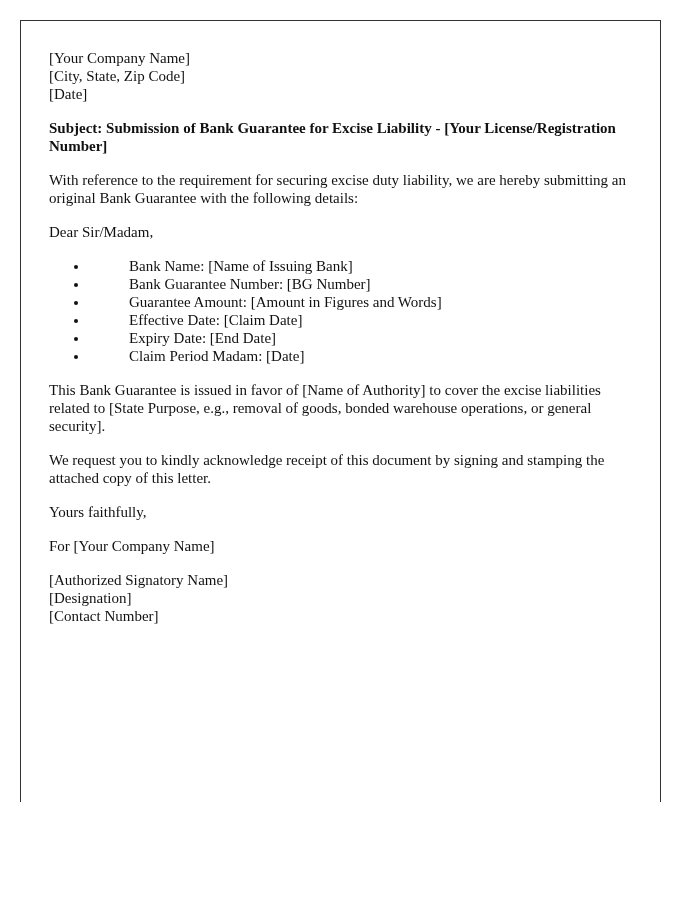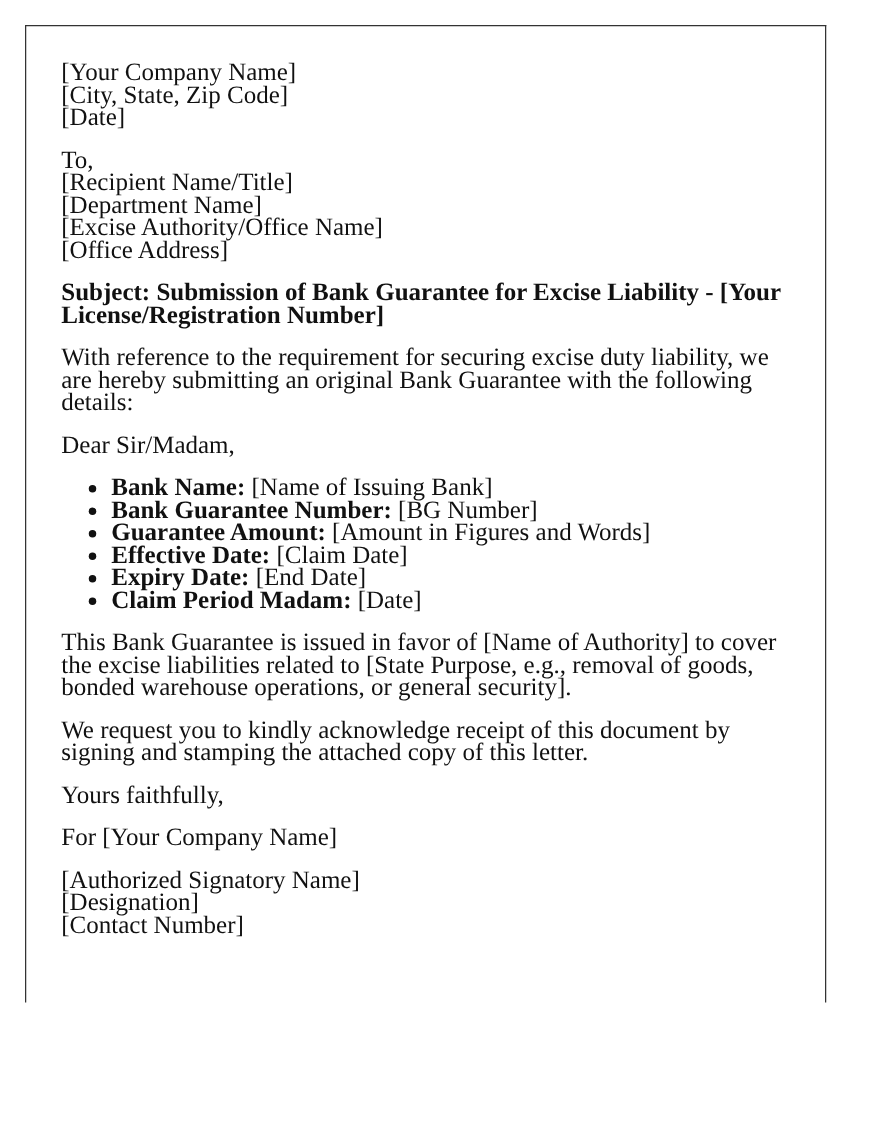--- a/index.html
+++ b/index.html
@@ -4,48 +4,41 @@
 <style>
   html, body { margin: 0; padding: 0; background: #ffffff; }
   body { width: 700px; height: 900px; position: relative; overflow: hidden; }
   .page {
     position: absolute; left: 20px; top: 20px; width: 641px; height: 782px;
     border-left: 1px solid #333; border-right: 1px solid #333; border-top: 1px solid #333;
     box-sizing: border-box; overflow: hidden;
   }
   .content {
     position: absolute; left: 28px; top: 28px; width: 590px;
-    font-family: "Liberation Serif", serif; font-size: 20px; line-height: 18px; color: #111;
+    font-family: "Liberation Serif", serif; font-size: 15px; line-height: 18px; color: #111;
   }
   .block { margin: 0 0 16px 0; }
   .line { display: block; }
   .subject { font-weight: bold; }
   ul { margin: 0 0 16px 0; padding-left: 40px; }
   ul li { list-style: disc; }
-  ul li b { font-weight: bold; }
+  ul li b { font-weight: normal; margin-left: 40px; }
 </style>
 </head>
 <body>
 
 <div class="page">
   <div class="content">
 
     <div class="block">
       <span class="line">[Your Company Name]</span>
       <span class="line">[City, State, Zip Code]</span>
       <span class="line">[Date]</span>
     </div>
 
-    <div class="block">
-      <span class="line">To,</span>
-      <span class="line">[Recipient Name/Title]</span>
-      <span class="line">[Department Name]</span>
-      <span class="line">[Excise Authority/Office Name]</span>
-      <span class="line">[Office Address]</span>
-    </div>
 
     <div class="block subject">Subject: Submission of Bank Guarantee for Excise Liability - [Your License/Registration Number]</div>
 
     <div class="block">With reference to the requirement for securing excise duty liability, we are hereby submitting an original Bank Guarantee with the following details:</div>
 
     <div class="block">Dear Sir/Madam,</div>
 
     <ul>
       <li><b>Bank Name:</b><span> [Name of Issuing Bank]</span></li>
       <li><b>Bank Guarantee Number:</b><span> [BG Number]</span></li>

